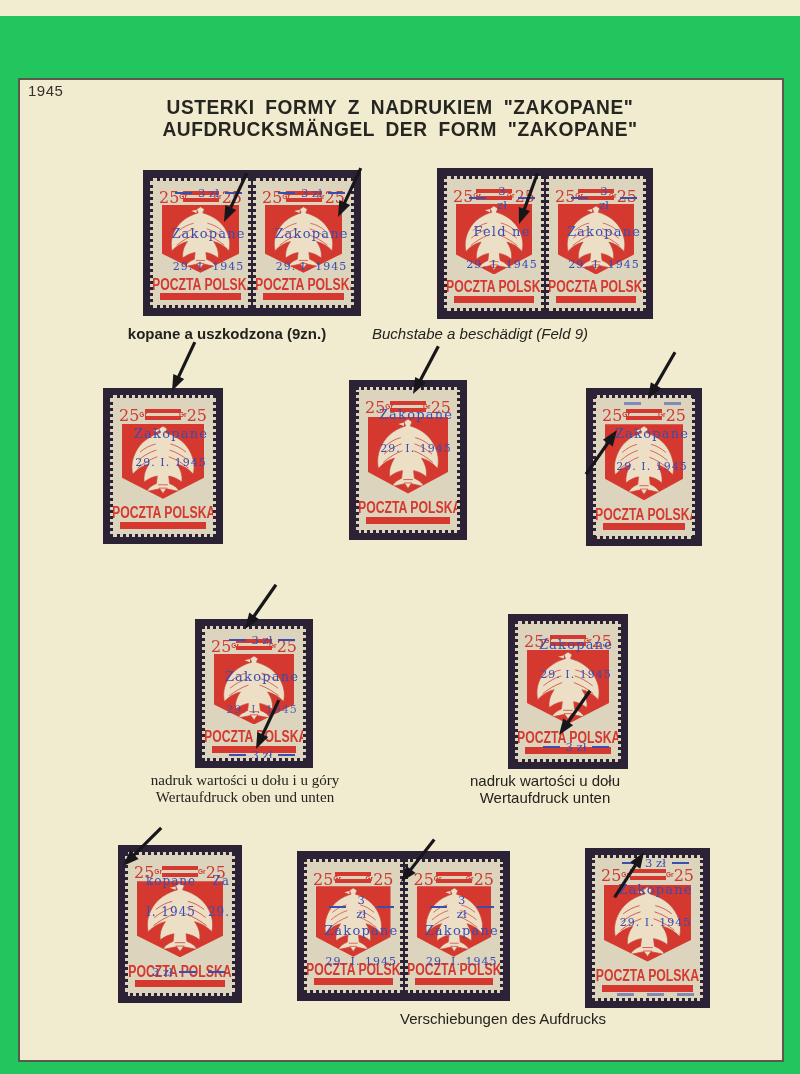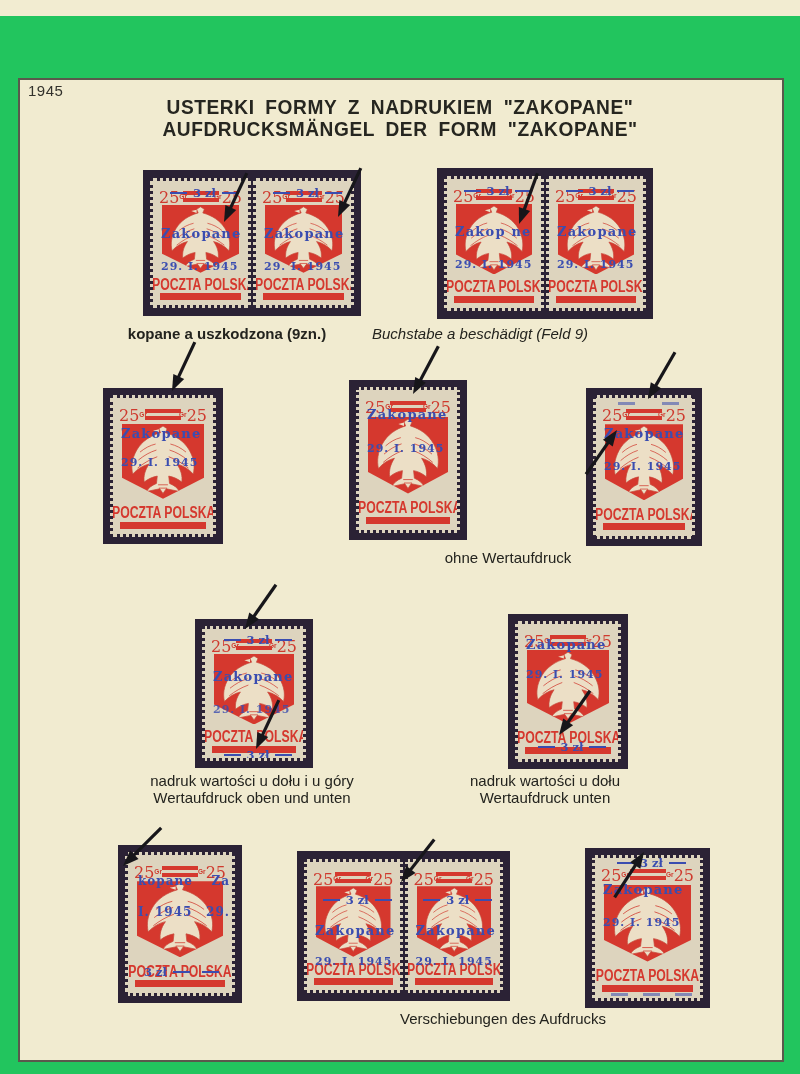--- a/index.html
+++ b/index.html
@@ -34,22 +34,22 @@
   .bars i{display:block;height:4px;background:#d5382e;margin-bottom:3px;}
   .shield{position:absolute;left:9px;right:9px;top:19%;bottom:26%;background:#d5382e;
           clip-path:polygon(0 0,100% 0,100% 72%,50% 100%,0 72%);z-index:1;}
   .shield svg{width:100%;height:100%;}
   .brand{position:absolute;left:0;right:0;bottom:10.5%;text-align:center;color:#d5382e;
          font-weight:bold;font-size:12px;letter-spacing:0;white-space:nowrap;
          transform:scale(1.02,1.3);z-index:2;}
   .bbar{position:absolute;left:7px;right:7px;bottom:4%;height:7px;background:#d5382e;z-index:1;}
 
   
-  .op{position:absolute;left:8px;right:0;text-align:left;color:#3a4db0;z-index:3;
-      font-family:"DejaVu Serif",serif;font-weight:bold;}
+  .op{position:absolute;left:16px;right:0;text-align:center;color:#3a4db0;z-index:3;
+      font-family:"DejaVu Serif",serif;font-weight:normal;}
   .op.town{font-size:13px;letter-spacing:1.2px;white-space:nowrap;}
   .op.date{font-size:11px;letter-spacing:1px;white-space:nowrap;}
   .op.val{font-size:11.5px;display:flex;align-items:center;justify-content:center;}
   .op .dash{flex:0 0 17px;height:2.6px;background:#3a4db0;margin:0 6px;}
   .op.rowA,.op.rowB{display:flex;justify-content:space-between;padding:0 2px;font-size:12px;
       letter-spacing:1px;}
   .op.dashrow{display:flex;justify-content:space-around;}
   .op.dashrow .dash{margin:0;}
   .op.faint{opacity:.55;}
 
@@ -156,21 +156,21 @@
       <div class="shield"><svg viewBox="0 0 100 112" preserveAspectRatio="none">
             <use href="#eagleShape"></use>
           </svg></div>
       <div class="brand">POCZTA POLSKA</div>
       <div class="bbar"></div>
       <div class="op val vt">
           <span class="dash"></span>
           <span>3 zł</span>
           <span class="dash"></span>
         </div>
-      <div class="op town">Zakop ne</div>
+      <div class="op town">Feld ne</div>
       <div class="op date">29. I. 1945</div>
     </div>
     <div class="st v-full">
       <span class="num l"><b>25</b><i>Gr</i></span>
       <span class="num r"><i>Gr</i><b>25</b></span>
       <span class="bars">
           <i></i>
           <i></i>
         </span>
       <div class="shield"><svg viewBox="0 0 100 112" preserveAspectRatio="none">
@@ -243,21 +243,20 @@
       <div class="bbar"></div>
       <div class="op dashrow faint" style="top:4px">
           <span class="dash"></span>
           <span class="dash"></span>
         </div>
       <div class="op town">Zakopane</div>
       <div class="op date">29. I. 1945</div>
     </div>
   </div>
 
-  <div class="cap" style="left:383px;top:533px;width:250px;">ohne Wertaufdruck</div>
 
   
   <div class="mount single" style="left:195px;top:603px;width:118px;height:149px;">
     <div class="st v-both">
       <span class="num l"><b>25</b><i>Gr</i></span>
       <span class="num r"><i>Gr</i><b>25</b></span>
       <span class="bars">
           <i></i>
           <i></i>
         </span>
@@ -297,21 +296,21 @@
       <div class="op town">Zakopane</div>
       <div class="op date">29. I. 1945</div>
       <div class="op val vb">
           <span class="dash"></span>
           <span>3 zł</span>
           <span class="dash"></span>
         </div>
     </div>
   </div>
 
-  <div class="cap" style="left:112px;top:756px;width:280px;">
+  <div class="cap" style="left:105px;top:756px;width:280px;font-family:Liberation Serif, serif;">
     <div class="b">nadruk wartości u dołu i u góry</div>
     <div>Wertaufdruck oben und unten</div>
   </div>
   <div class="cap" style="left:405px;top:756px;width:280px;">
     <div class="b">nadruk wartości u dołu</div>
     <div>Wertaufdruck unten</div>
   </div>
 
   
   <div class="mount single" style="left:118px;top:829px;width:124px;height:158px;">

